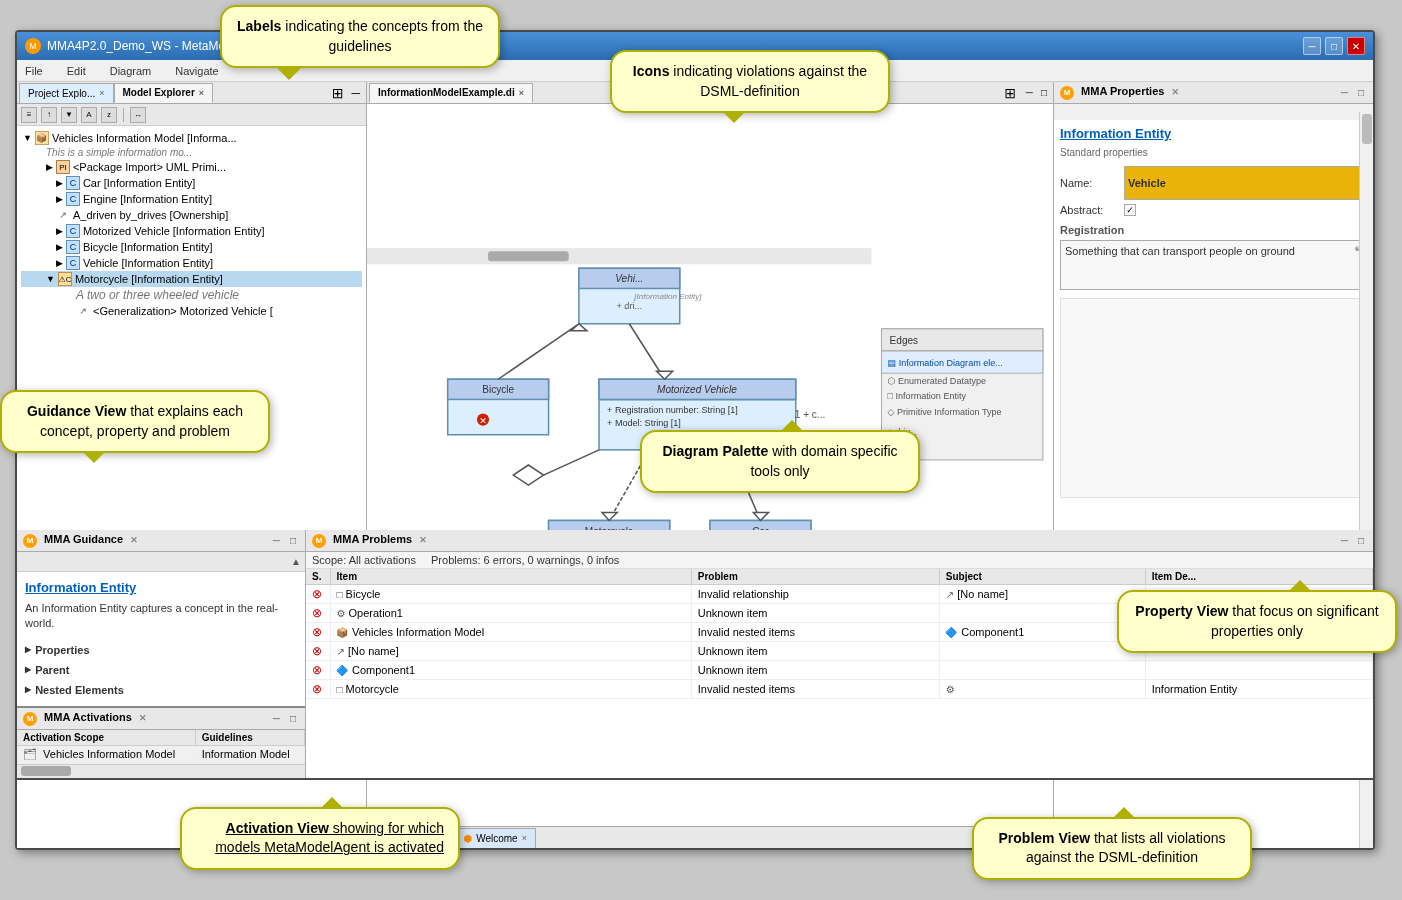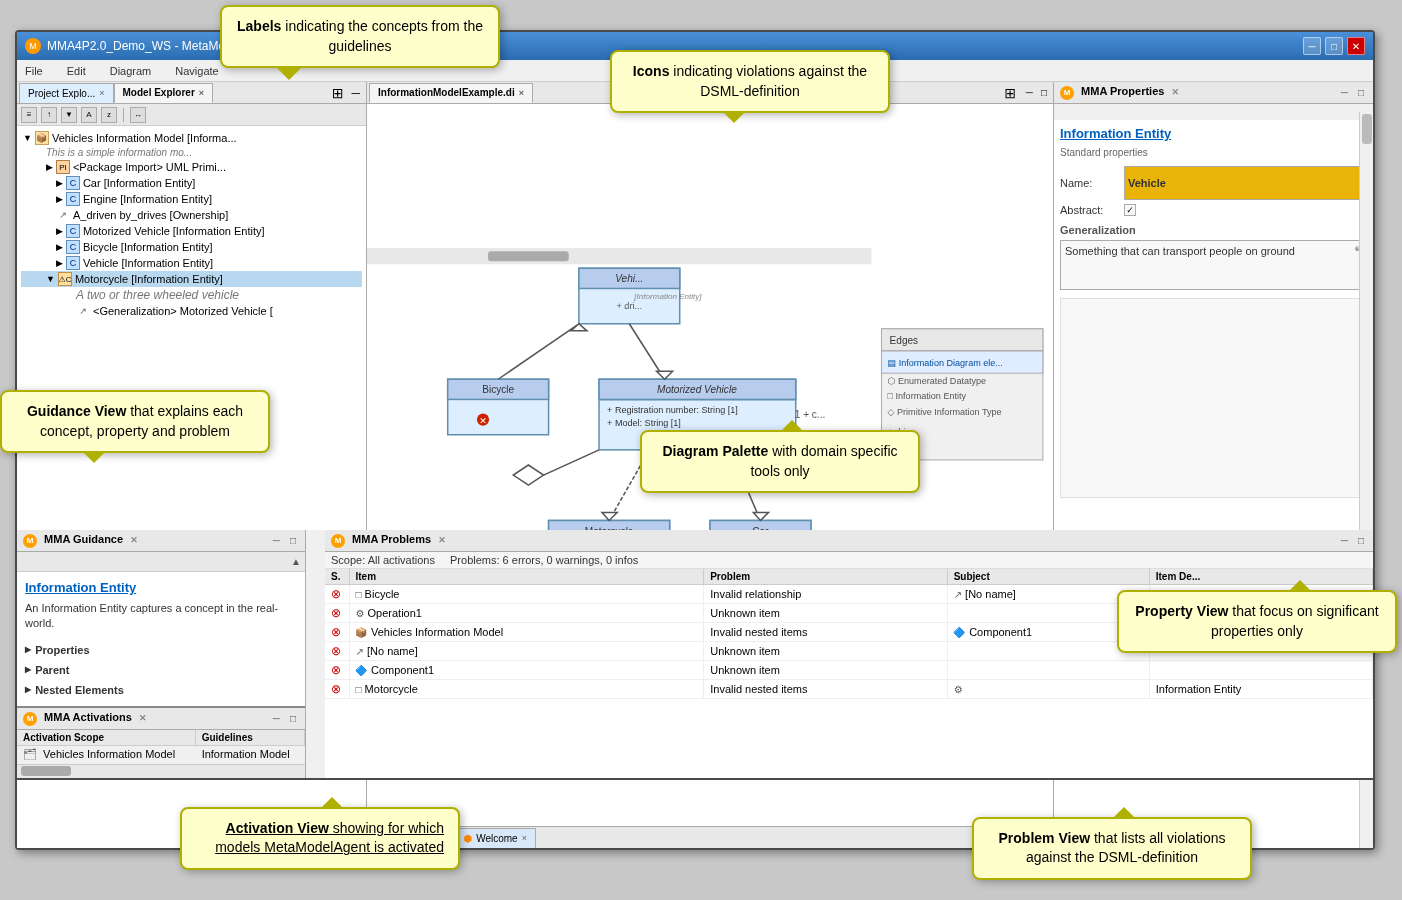--- a/index.html
+++ b/index.html
@@ -342,21 +342,20 @@
       border-right: 1px solid #aaa;
       display: flex;
       flex-direction: column;
     }
 
     .problems-panel {
       flex: 1;
       background: white;
       display: flex;
       flex-direction: column;
-      margin-left: 19px;
     }
 
     .guidance-content {
       padding: 8px;
       flex: 1;
       overflow: auto;
     }
 
     .guidance-link {
       color: #0060c0;
@@ -453,21 +452,21 @@
     .diagram-svg {
       width: 100%;
       height: 100%;
     }
 
     
     .callout {
       position: absolute;
       background: #ffffcc;
       border: 2px solid #b0b000;
-      border-radius: 8px;
+      border-radius: 16px;
       padding: 10px 14px;
       font-size: 14px;
       line-height: 1.4;
       box-shadow: 2px 2px 8px rgba(0,0,0,0.3);
       max-width: 280px;
       z-index: 100;
     }
 
     .callout strong {
       font-weight: bold;
@@ -741,21 +740,21 @@
           <span class="prop-label">Name:</span>
           <span class="prop-value">Vehicle</span>
         </div>
 
         <div class="prop-row">
           <span class="prop-label">Abstract:</span>
           <div class="prop-checkbox">✓</div>
         </div>
 
         <div class="prop-doc-section">
-          <div class="prop-doc-header">Generalization</div>
+          <div class="prop-doc-header">Registration</div>
           <div style="position:relative">
             <div class="prop-doc-text">Something that can transport people on ground</div>
             <span style="position:absolute;top:2px;right:2px;font-size:12px;cursor:pointer;color:#666">✏</span>
           </div>
         </div>
 
         <div style="margin-top:8px;height:200px;background:#f8f8f8;border:1px solid #e0e0e0">
           <div style="padding:4px;font-size:10px;color:#aaa"></div>
         </div>
       </div>

